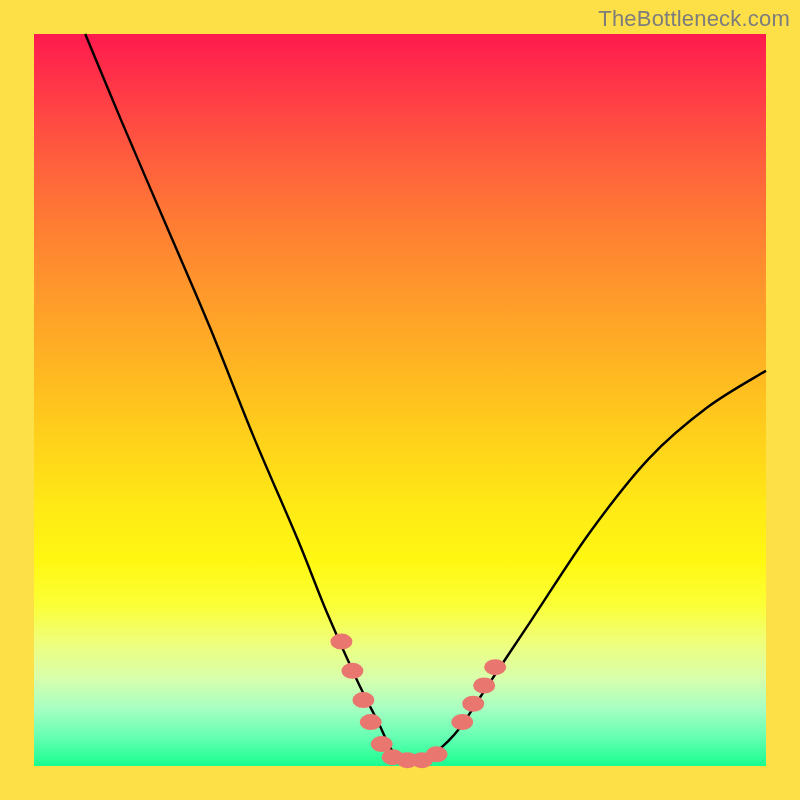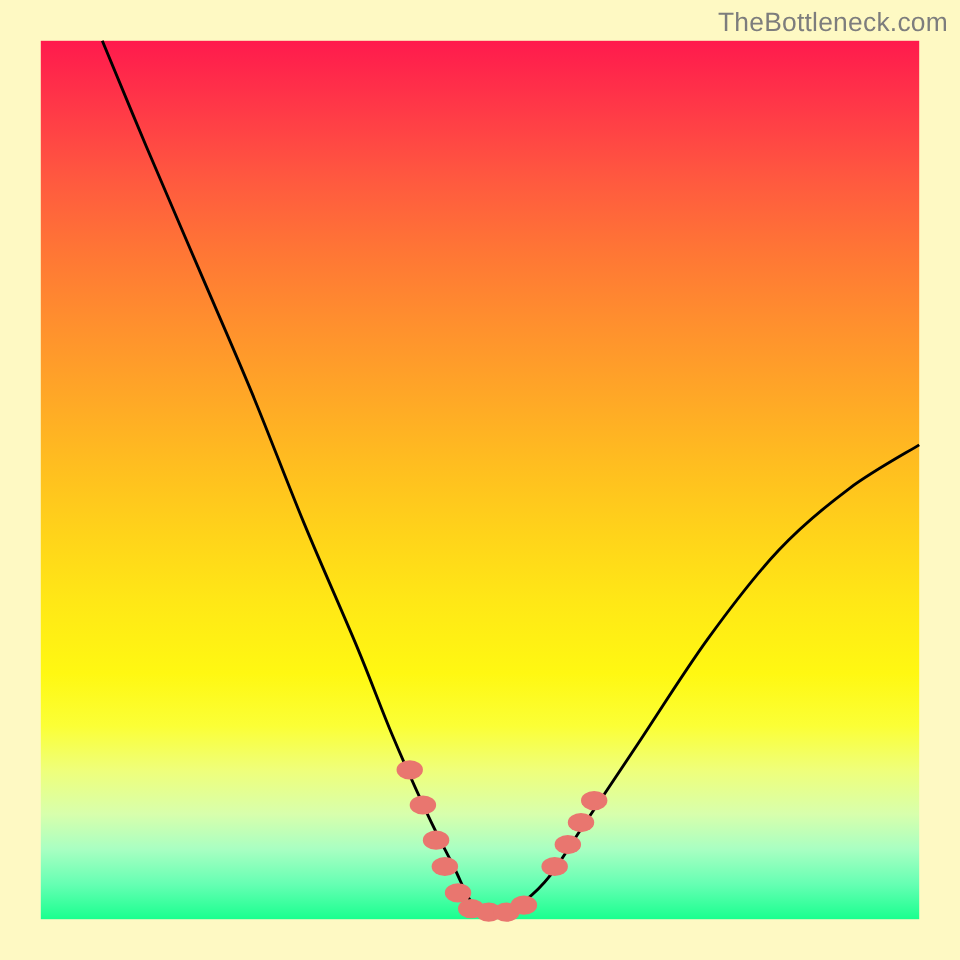--- a/index.html
+++ b/index.html
@@ -8,21 +8,21 @@
     width: 800px;
     height: 800px;
     background: #000;
     overflow: hidden;
     font-family: Arial, Helvetica, sans-serif;
   }
   .frame {
     position: absolute;
     left: 0; top: 0;
     width: 800px; height: 800px;
-    background: #fef9c3;
+    background: #fde047;
   }
   .plot {
     position: absolute;
     left: 34px;
     top: 34px;
     width: 732px;
     height: 732px;
     background: linear-gradient(
       to bottom,
       #ff1a4d 0%,

